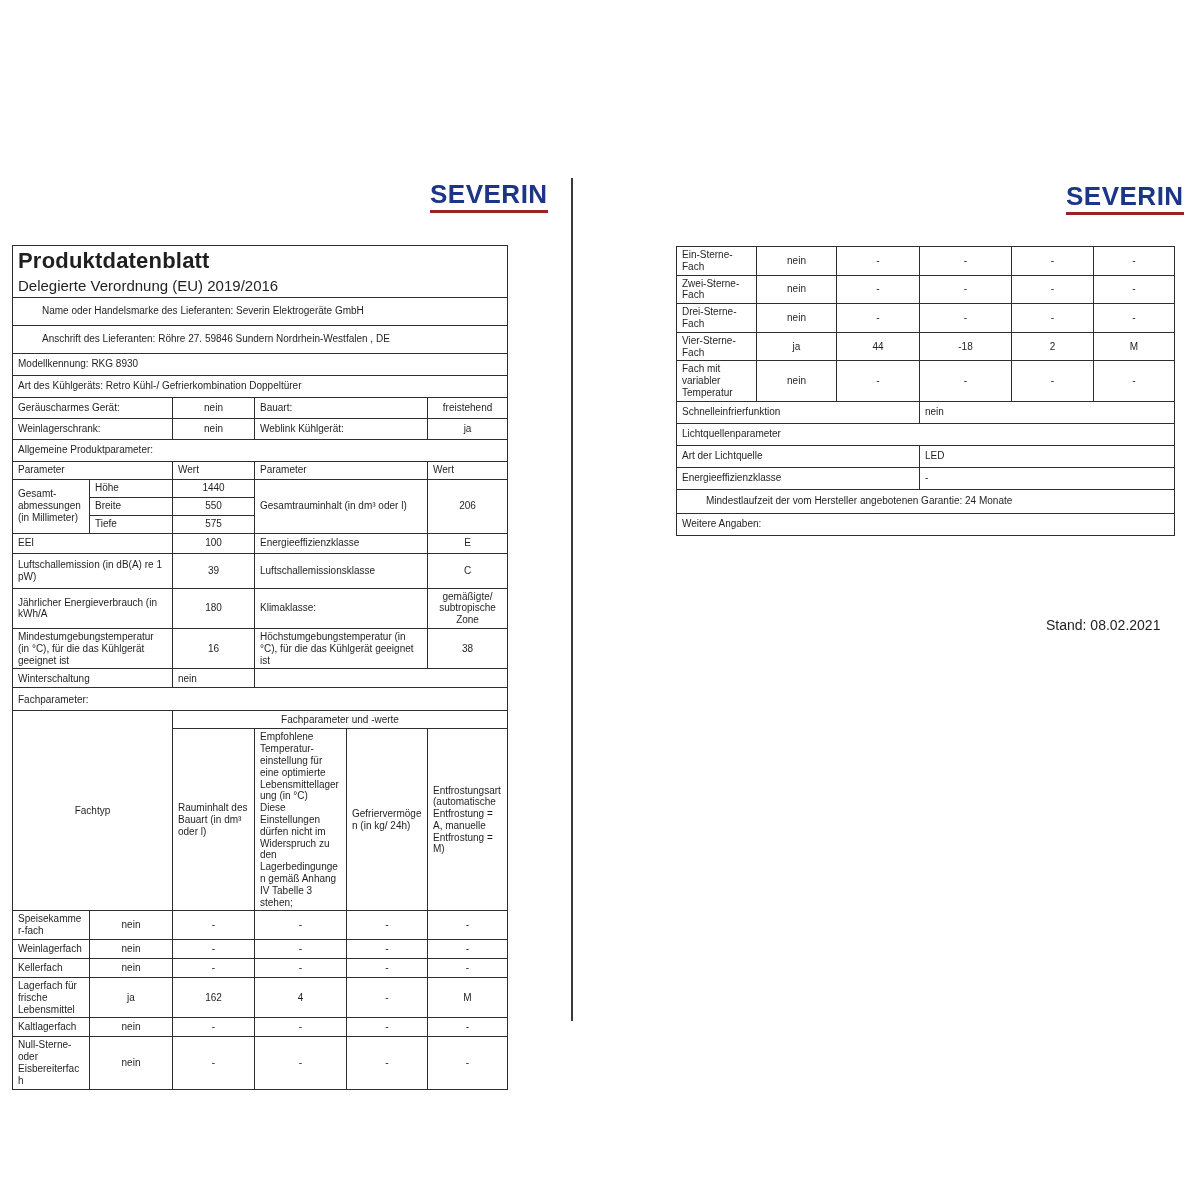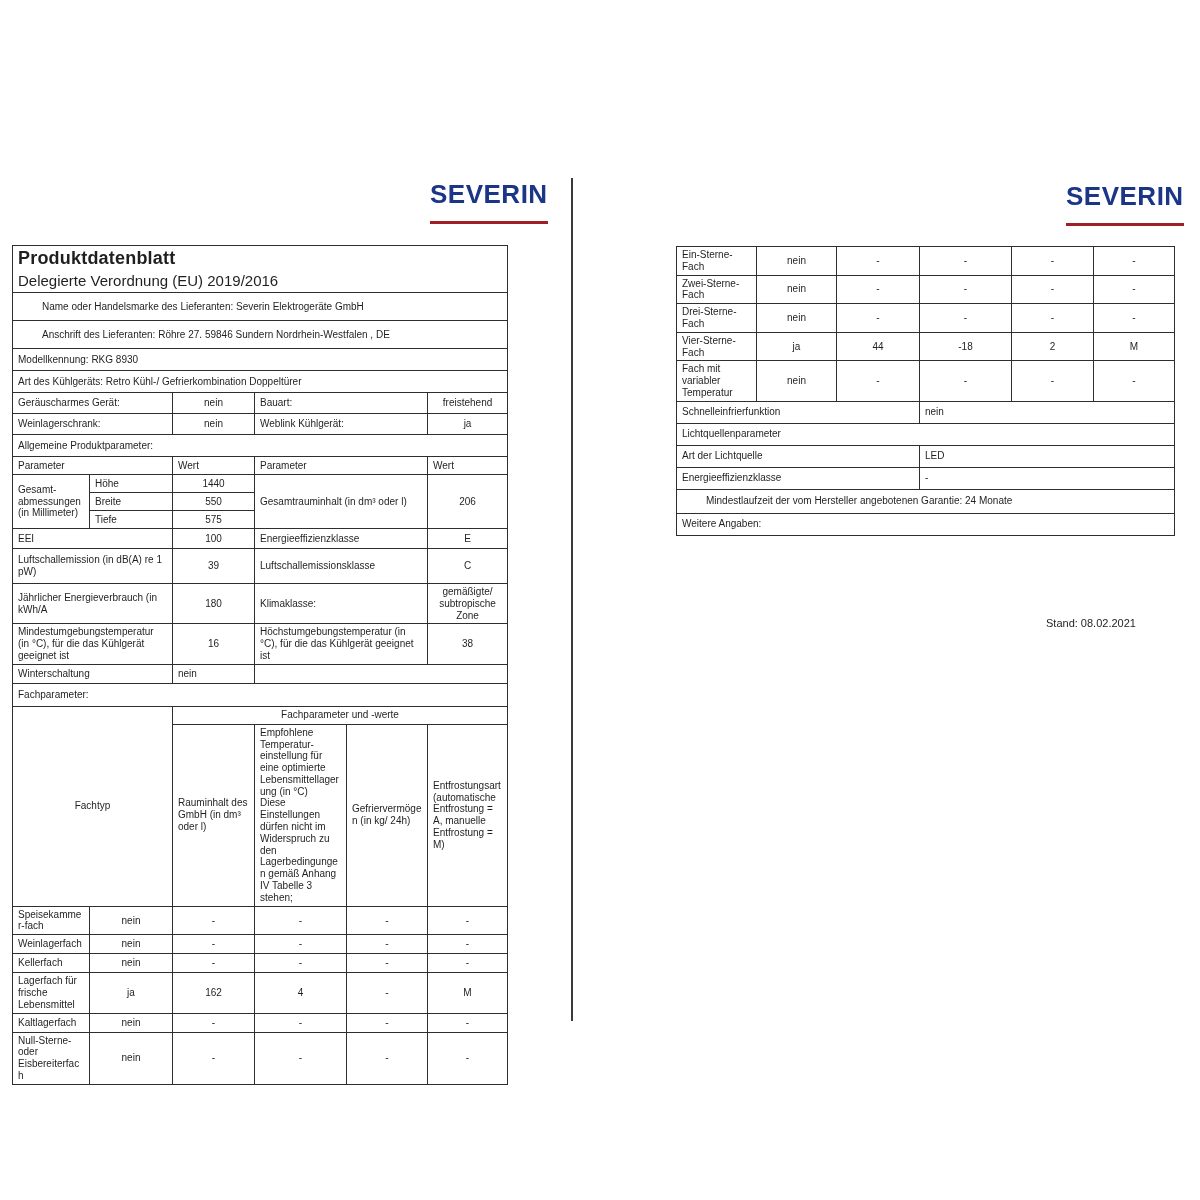--- a/index.html
+++ b/index.html
@@ -1,32 +1,32 @@
 <!DOCTYPE html>
 <html><head>
 <meta charset="utf-8">
 <style>
   html,body{margin:0;padding:0;background:#fff;}
   .page{position:relative;width:1200px;height:1200px;background:#ffffff;
         font-family:"Liberation Sans",sans-serif;color:#1f1f1f;overflow:hidden;}
   .logo{position:absolute;font-weight:bold;color:#1c3687;font-size:26px;
-        letter-spacing:.5px;line-height:1;border-bottom:3px solid #9c2025;padding-bottom:14px;}
+        letter-spacing:.5px;line-height:1;border-bottom:3px solid #9c2025;padding-bottom:3px;}
   .logo-left{left:430px;top:181px;}
   .logo-right{left:1066px;top:183px;}
   .divider{position:absolute;left:571px;top:178px;width:2px;height:843px;background:#3a3a3a;}
-  .stand{position:absolute;left:1046px;top:617px;font-size:11px;}
+  .stand{position:absolute;left:1046px;top:617px;font-size:14px;}
   table.t{border-collapse:collapse;table-layout:fixed;position:absolute;background:#fff;}
   table.t td{border:1.5px solid #2e2e2e;padding:2px 5px;font-size:10px;
              vertical-align:middle;line-height:1.18;word-wrap:break-word;}
   .left-table{left:12px;top:245px;width:495px;}
   .right-table{left:676px;top:246px;width:498px;}
   .c{text-align:center;}
   .b{font-weight:normal;margin-left:24px;}
   td.title-cell{vertical-align:top;padding:5px 9px;}
-  .title{font-size:18px;font-weight:bold;letter-spacing:.2px;}
+  .title{font-size:22px;font-weight:bold;letter-spacing:.2px;}
   .subtitle{font-size:15px;margin-top:3px;}
   td.sub{font-size:8.6px;line-height:1.18;padding:2px;
          white-space:pre-line;vertical-align:middle;}
   td.name{font-size:9.5px;padding:2px 4px;}
   td.rname{font-size:9px;padding:2px 3px;}
   td.weblink{vertical-align:middle;font-size:9.8px;white-space:pre-line;}
 </style>
 </head>
 <body>
 
@@ -142,21 +142,21 @@
       <td colspan="3"></td>
     </tr>
     <tr style="height:23px">
       <td colspan="6" class="b">Fachparameter:</td>
     </tr>
     <tr style="height:18px">
       <td rowspan="2" colspan="2" class="c">Fachtyp</td>
       <td colspan="4" class="c">Fachparameter und -werte</td>
     </tr>
     <tr style="height:138px">
-      <td class="sub">Rauminhalt des GmbH (in dm³ oder l)</td>
+      <td class="sub">Rauminhalt des Bauart (in dm³ oder l)</td>
       <td class="sub">Empfohlene Temperatur-einstellung für eine optimierte Lebensmittellagerung (in °C)
 Diese Einstellungen dürfen nicht im Widerspruch zu den Lagerbedingungen gemäß Anhang IV Tabelle 3 stehen;</td>
       <td class="sub">Gefriervermögen (in kg/ 24h)</td>
       <td class="sub">Entfrostungsart (automatische Entfrostung = A, manuelle Entfrostung = M)</td>
     </tr>
     <tr style="height:23px">
       <td class="name">Speisekammer-fach</td>
       <td class="c">nein</td>
       <td class="c">-</td>
       <td class="c">-</td>

